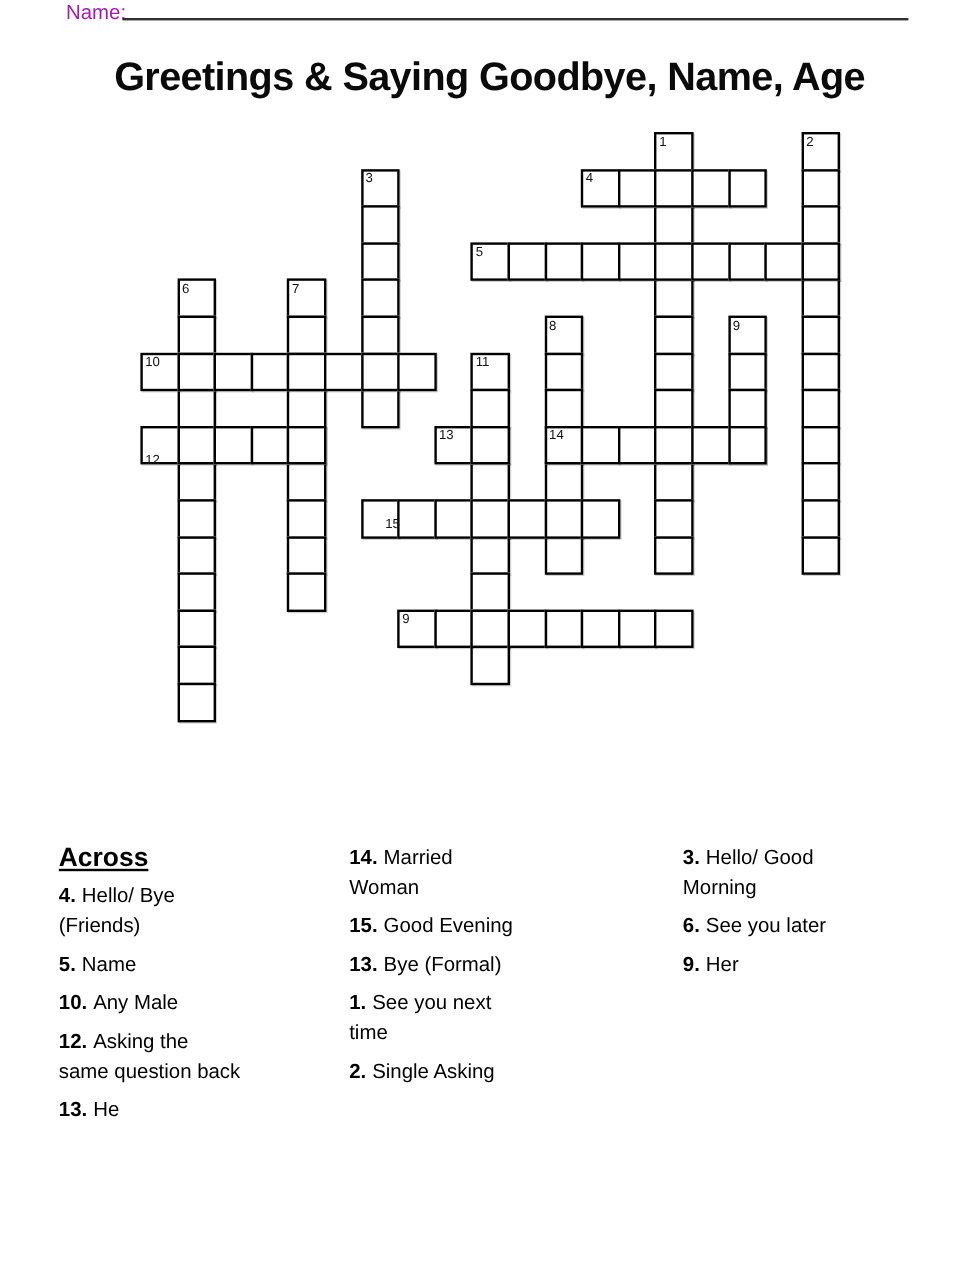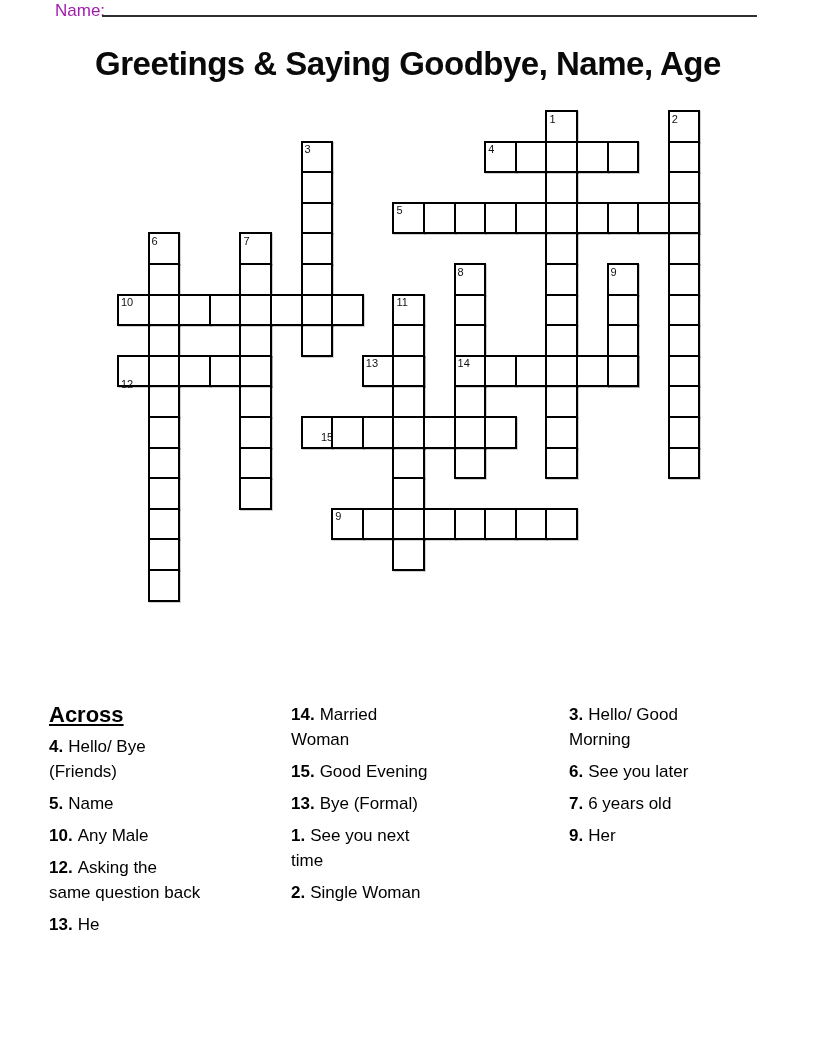--- a/index.html
+++ b/index.html
@@ -187,24 +187,23 @@
     <p class="clue"><b>13.</b><span class="txt">He</span></p>
   </div>
 
   <div class="clue-col col-2">
     <p class="clue"><b>14.</b><span class="txt">Married
 Woman</span></p>
     <p class="clue"><b>15.</b><span class="txt">Good Evening</span></p>
     <p class="clue"><b>13.</b><span class="txt">Bye (Formal)</span></p>
     <p class="clue"><b>1.</b><span class="txt">See you next
 time</span></p>
-    <p class="clue"><b>2.</b><span class="txt">Single Woman</span></p>
+    <p class="clue"><b>2.</b><span class="txt">Single Asking</span></p>
   </div>
 
   <div class="clue-col col-3">
     <p class="clue"><b>3.</b><span class="txt">Hello/ Good
 Morning</span></p>
     <p class="clue"><b>6.</b><span class="txt">See you later</span></p>
-    <p class="clue"><b>7.</b><span class="txt">6 years old</span></p>
     <p class="clue"><b>9.</b><span class="txt">Her</span></p>
   </div>
 
 </div>
 
 </body></html>

